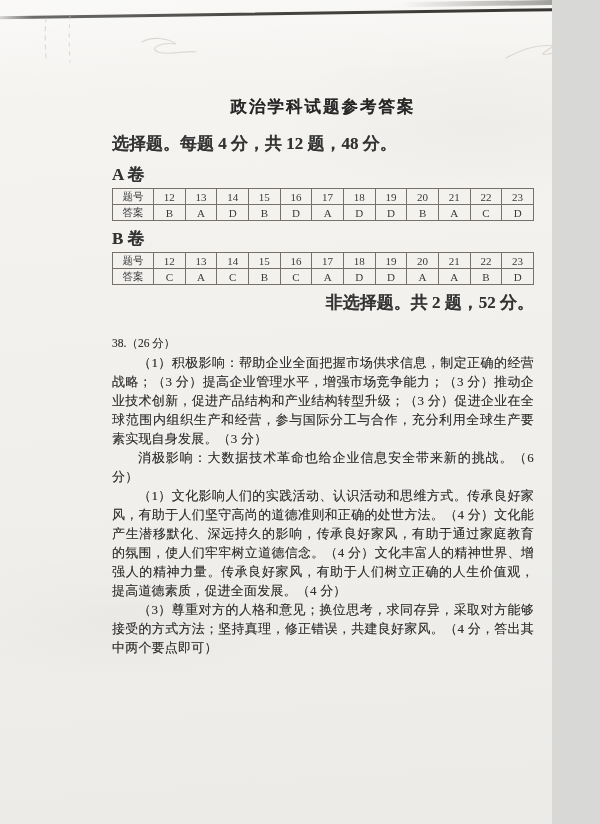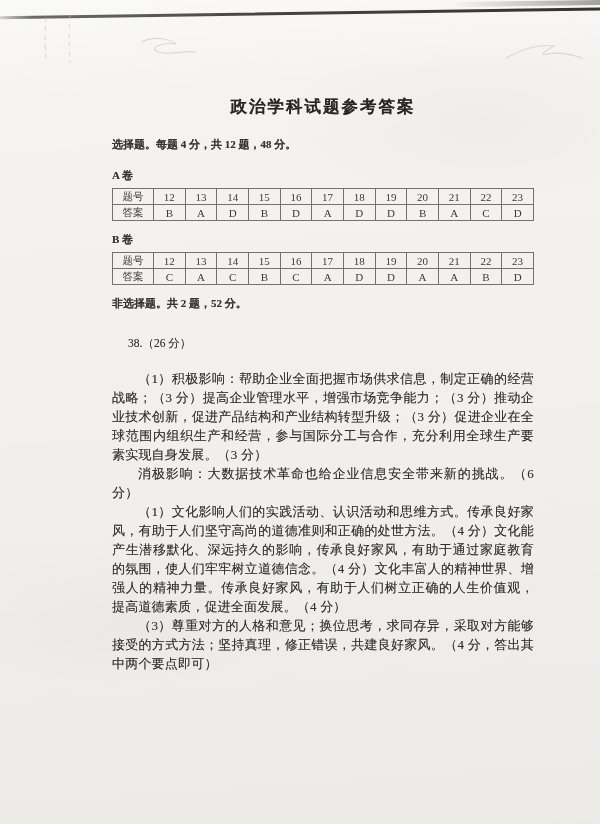--- a/index.html
+++ b/index.html
@@ -3,21 +3,21 @@
 <meta charset="utf-8">
 <style>
   html, body { margin:0; padding:0; }
   body {
     width:600px; height:824px;
     background:#d8d8d6;
     font-family:"Liberation Serif", serif;
   }
   .scan-page {
     position:relative;
-    width:600px; height:824px;
+    width:552px; height:824px;
     overflow:hidden;
     background:
       radial-gradient(ellipse 300px 120px at 480px 120px, rgba(0,0,0,0.025), rgba(0,0,0,0) 70%),
       radial-gradient(ellipse 260px 100px at 120px 620px, rgba(0,0,0,0.02), rgba(0,0,0,0) 70%),
       linear-gradient(176deg, rgba(255,255,255,0.55) 0%, rgba(255,255,255,0) 12%, rgba(0,0,0,0.015) 55%, rgba(0,0,0,0.035) 100%),
       #f4f3f0;
   }
   
   .top-edge {
     position:absolute; left:-12px; top:7px; width:640px; height:3px;
@@ -36,38 +36,38 @@
   .content {
     position:absolute; left:112px; top:96px; width:422px;
     color:#313131;
   }
   .title {
     margin:0 0 19px 0;
     font-size:16.5px; font-weight:bold; letter-spacing:2px;
     text-align:center; color:#262626;
     text-shadow:0 0 0.5px rgba(40,40,40,0.55);
   }
-  .line { margin:0; font-size:11px; line-height:14px; color:#333; }
+  .line { margin:0; font-size:17px; line-height:14px; color:#333; }
   .bold { font-weight:bold; text-shadow:0 0 0.4px rgba(40,40,40,0.5); }
   .section-header { margin:0 0 17px 0; }
   .paper-label { margin:0 0 6px 0; }
   table.answers {
     width:100%; border-collapse:collapse; table-layout:fixed;
     margin:5px 0 11px 0;
   }
   table.answers td {
     border:1px solid #76726b;
     height:15px; padding:0;
     text-align:center; vertical-align:middle;
     font-size:11px; color:#3a3a3a;
   }
   table.answers td.rowhead { width:40px; font-size:10.5px; }
-  .nonchoice-header { margin:0 0 24px 0; }
+  .nonchoice-header { margin:0 0 24px 0;text-align:right; }
   .qheading {
-    margin:16px; font-size:11.5px; line-height:19px; color:#303030;
+    margin:0; font-size:11.5px; line-height:19px; color:#303030;
     text-shadow:0 0 0.3px rgba(48,48,48,0.45);
     font-family:Liberation Serif, serif;
   }
   .para {
     margin:0; font-size:13px; line-height:19px;
     text-align:justify; text-indent:2em; color:#303030;
     letter-spacing:0.2px;
     text-shadow:0 0 0.3px rgba(48,48,48,0.45);
   }
 </style>

